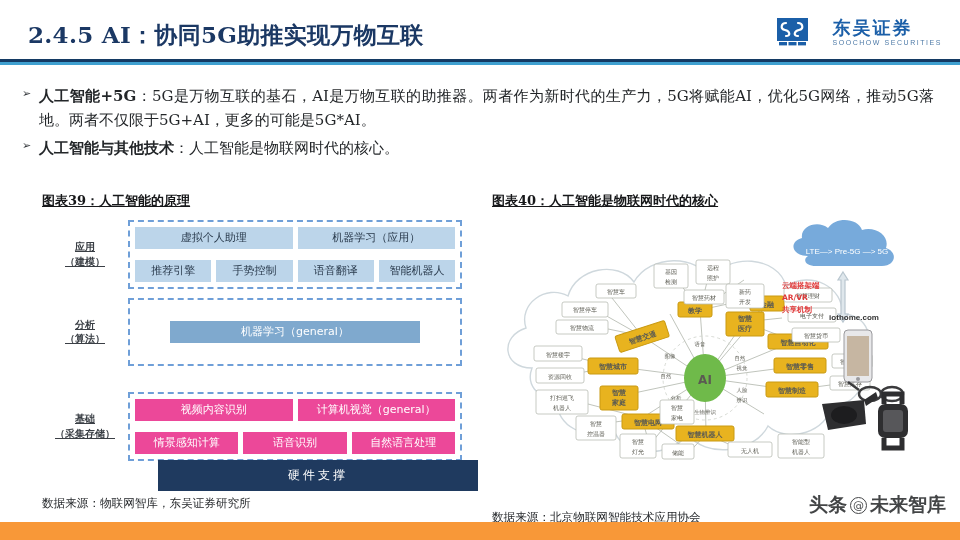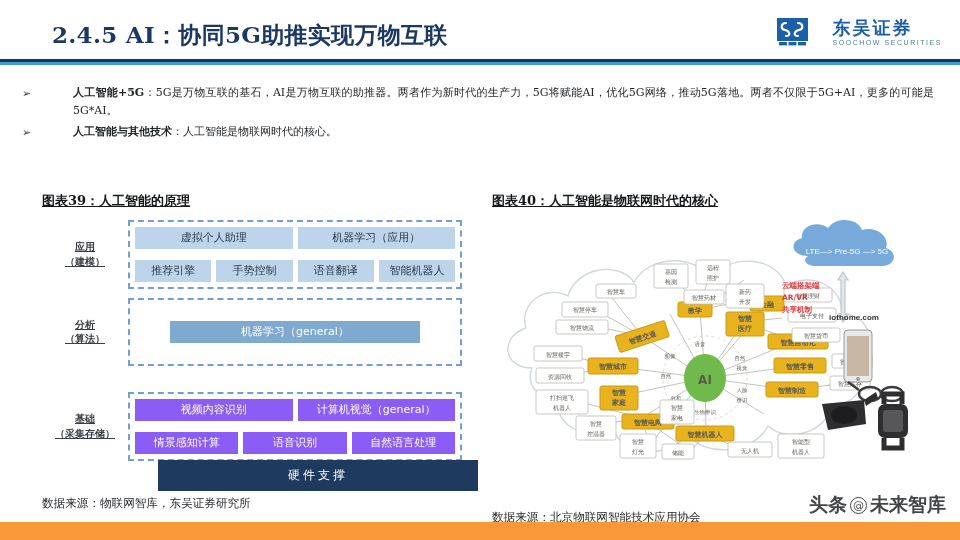--- a/index.html
+++ b/index.html
@@ -21,21 +21,20 @@
   }
   #slide-title {
     position: absolute;
     left: 28px; top: 20px;
     font-family: "DejaVu Serif", "Liberation Serif", serif;
     font-size: 23px;
     font-weight: bold;
     color: #1b3864;
     letter-spacing: 0.3px;
     white-space: nowrap;
-    margin-left: 24px;
   }
   #header-rule-dark {
     position: absolute;
     left: 0; top: 59px;
     width: 960px; height: 3px;
     background: #143a63;
   }
   #header-rule-light {
     position: absolute;
     left: 0; top: 62px;
@@ -87,26 +86,25 @@
   .bullet-marker {
     font-family: "DejaVu Sans", sans-serif;
     font-size: 11px;
     color: #33373b;
     width: 17px;
     flex: 0 0 17px;
     padding-top: 3px;
   }
   .bullet-text {
     font-family: "DejaVu Serif", "Liberation Serif", serif;
-    font-size: 11px;
+    font-size: 15px;
     line-height: 1.62;
     color: #232629;
     text-align: justify;
     flex: 1;
-    margin-left: 34px;
   }
   .bullet-lead { font-weight: bold; }
 
   
   .panel-caption {
     font-family: "DejaVu Serif", "Liberation Serif", serif;
     font-size: 13px;
     font-weight: bold;
     color: #17181a;
     text-decoration: underline;
@@ -172,21 +170,21 @@
     text-align: center;
     font-family: "DejaVu Sans", "Liberation Sans", sans-serif;
     font-size: 11px;
     color: #ffffff;
     padding: 5px 2px;
     white-space: nowrap;
     line-height: 1.1;
   }
   .chip-pale { background: #bcd5ea; color: #2a3b4d; }
   .chip-mid  { background: #7fa9ce; color: #ffffff; }
-  .chip-blue { background: #8b5cf6; color: #ffffff; }
+  .chip-blue { background: #ec4899; color: #ffffff; }
 
   #arch-row-app  { top: 0; }
   #arch-row-ana  { top: 78px; }
   #arch-row-base { top: 172px; }
 
   #arch-ana-box {
     min-height: 68px;
     justify-content: center;
     padding: 12px 40px;
   }

